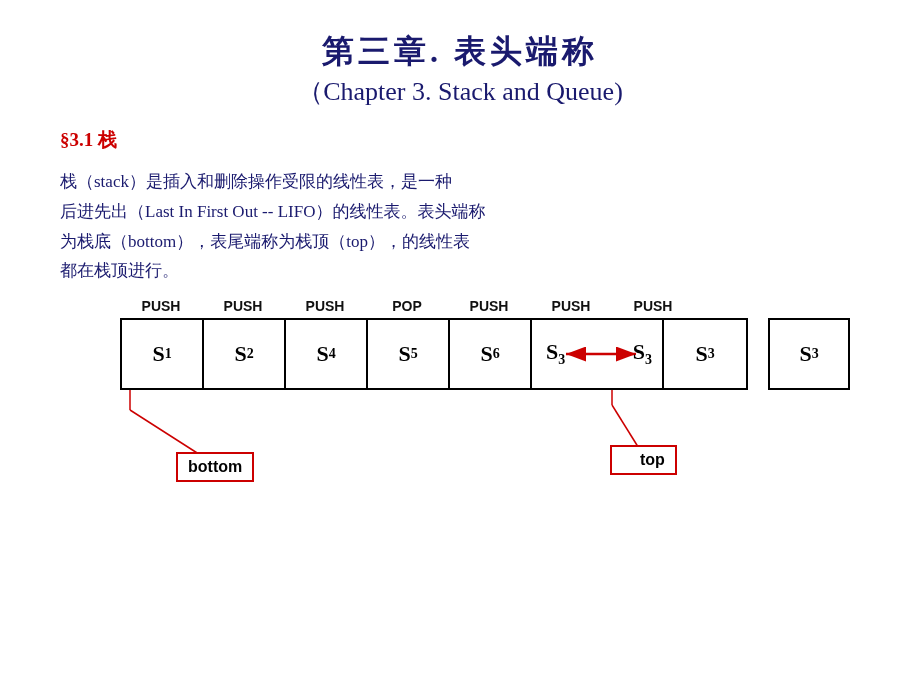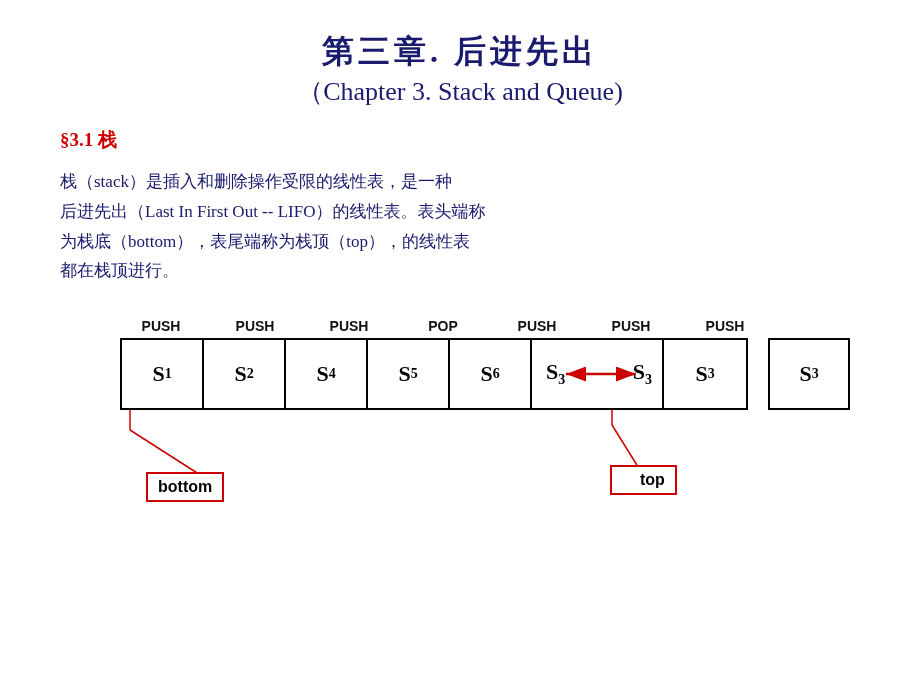--- a/index.html
+++ b/index.html
@@ -38,33 +38,33 @@
       font-size: 19px;
       font-weight: bold;
       margin-bottom: 14px;
       font-family: "SimSun", "STSong", serif;
     }
     .body-text {
       font-size: 17px;
       color: #1a1a6e;
       line-height: 1.75;
       font-family: "SimSun", "STSong", serif;
-      margin-bottom: 32px;
+      margin-bottom: 12px;
     }
     .diagram-area {
       position: relative;
       width: 100%;
       margin-top: 10px;
     }
     .push-labels {
       display: flex;
       align-items: flex-end;
       margin-left: 60px;
       margin-bottom: 4px;
-      gap: 12px;
+      gap: 0;
     }
     .push-label {
       font-size: 14px;
       font-weight: 900;
       color: #111;
       text-align: center;
       font-family: Arial, sans-serif;
     }
     .stack-outer {
       display: flex;
@@ -126,21 +126,21 @@
       font-family: Arial, sans-serif;
       background: #fff;
     }
   </style>
 </head>
 <body>
 
 <div class="page">
 
   <div class="title-block">
-    <div class="title-zh">第三章. 后进先出</div>
+    <div class="title-zh">第三章. 表头端称</div>
     <div class="title-en">（Chapter 3.   Stack and Queue)</div>
   </div>
 
   <div class="section-heading">§3.1  栈</div>
 
   <div class="body-text">
     <span>    栈（stack）是插入和删除操作受限的线性表，是一种</span><br>
     <span>后进先出（Last In First Out -- LIFO）的线性表。表头端称</span><br>
     <span>为栈底（bottom），表尾端称为栈顶（top），的线性表</span><br>
     <span>都在栈顶进行。</span>
@@ -214,21 +214,21 @@
     <div style="position:relative; margin-left:60px; height:90px;">
       <svg style="position:absolute; top:0; left:0; width:750px; height:90px;" viewBox="0 0 750 90">
 
         <line x1="10" y1="0" x2="10" y2="20" stroke="#cc0000" stroke-width="1.5"></line>
         <line x1="10" y1="20" x2="85" y2="68" stroke="#cc0000" stroke-width="1.5"></line>
 
         <line x1="492" y1="0" x2="492" y2="15" stroke="#cc0000" stroke-width="1.5"></line>
         <line x1="492" y1="15" x2="520" y2="60" stroke="#cc0000" stroke-width="1.5"></line>
       </svg>
 
-      <div class="label-box" style="left:26px; top:62px;">
+      <div class="label-box" style="left:56px; top:62px;">
         <span>bottom</span>
       </div>
 
       <div class="label-box" style="left:490px; top:55px;padding-left:28px;">
         <span>top</span>
       </div>
     </div>
 
   </div>
 </div>

